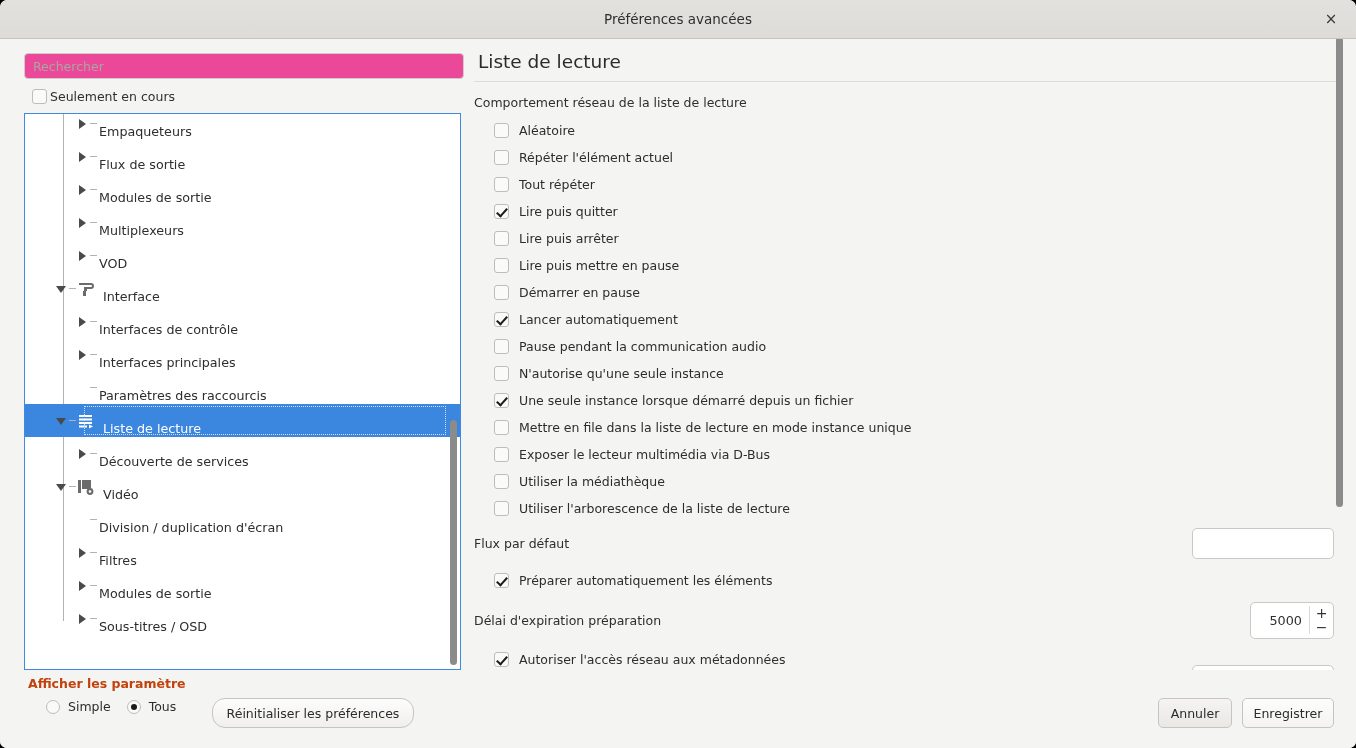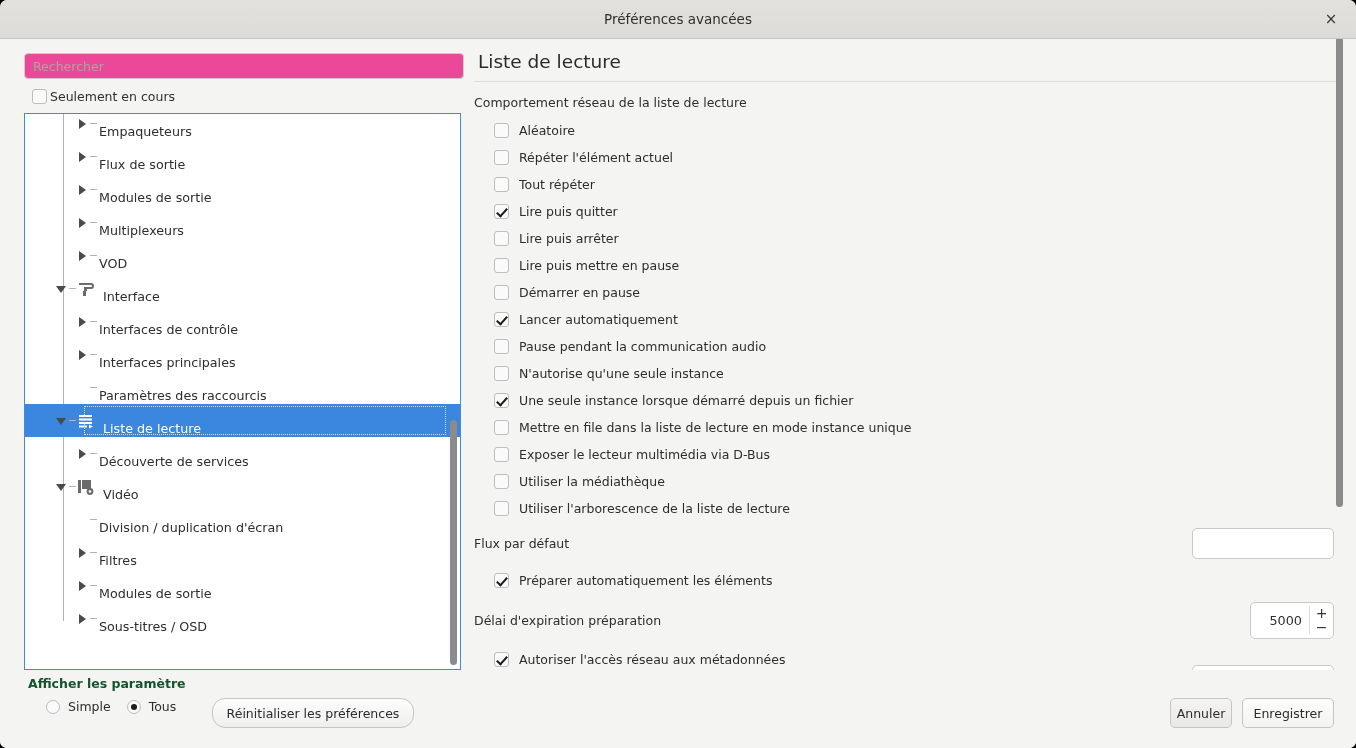--- a/index.html
+++ b/index.html
@@ -318,21 +318,21 @@
     display: flex;
     align-items: flex-start;
     padding: 6px 22px 0 28px;
     position: relative;
     background: #f4f4f2;
   }
   .footer-left { display: flex; flex-direction: column; }
   .footer-heading {
     font-size: 12.5px;
     font-weight: bold;
-    color: #14532d;
+    color: #c2410c;
     padding-bottom: 8px;
   }
   .radio-row { display: flex; align-items: center; gap: 8px; padding-left: 18px; }
   .radio {
     width: 14px; height: 14px;
     flex: 0 0 14px;
     border: 1px solid #bfbdb9;
     border-radius: 50%;
     background: #fafafa;
     position: relative;
@@ -361,21 +361,21 @@
     white-space: nowrap;
   }
   .btn-reset { margin-left: 26px; margin-top: 22px; height: 30px; border-radius: 13px; }
   .footer-right {
     position: absolute;
     right: 22px;
     bottom: 20px;
     display: flex;
     gap: 10px;
   }
-  .btn-cancel { background: linear-gradient(to bottom, #f5f4f2, #e9e8e5); width: 62px; padding:0; }
+  .btn-cancel { background: linear-gradient(to bottom, #f5f4f2, #e9e8e5); width: 74px; padding:0; }
   .btn-save { background: linear-gradient(to bottom, #fdfdfd, #f4f3f1); width: 92px; padding:0; }
 </style>
 </head>
 <body>
 
 <div class="window">
 
   <div class="titlebar">
     <div class="titlebar-title">Préférences avancées</div>
     <div class="titlebar-close">×</div>

